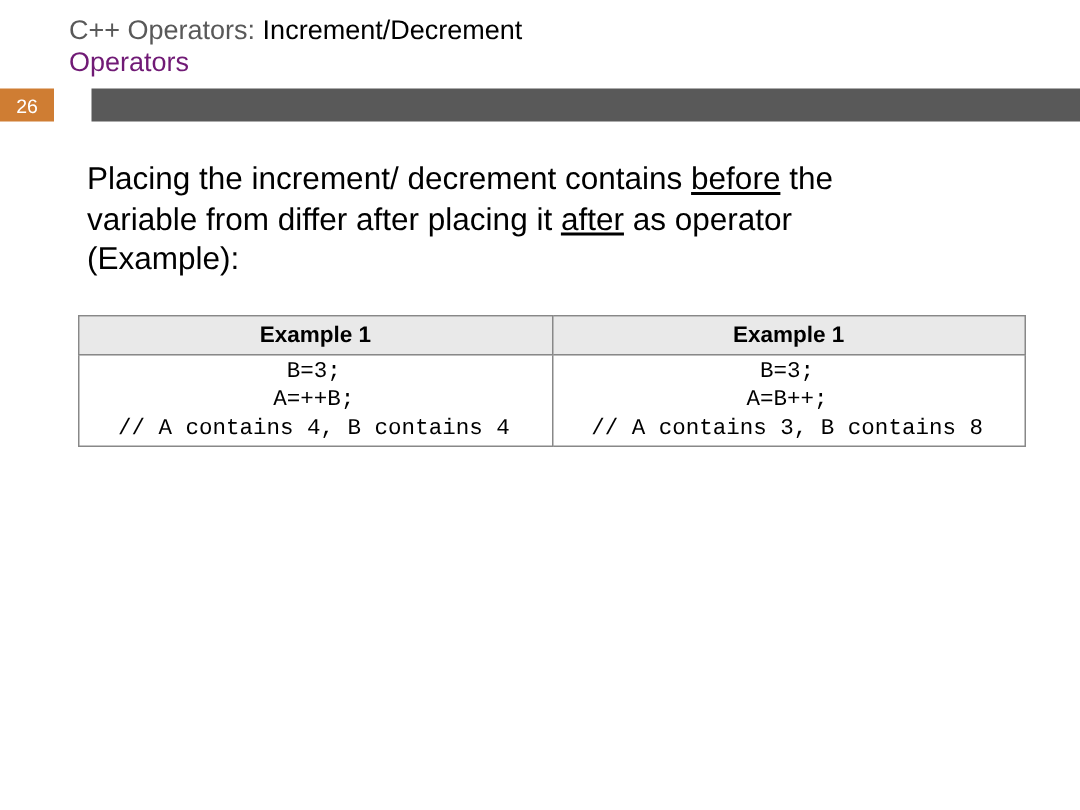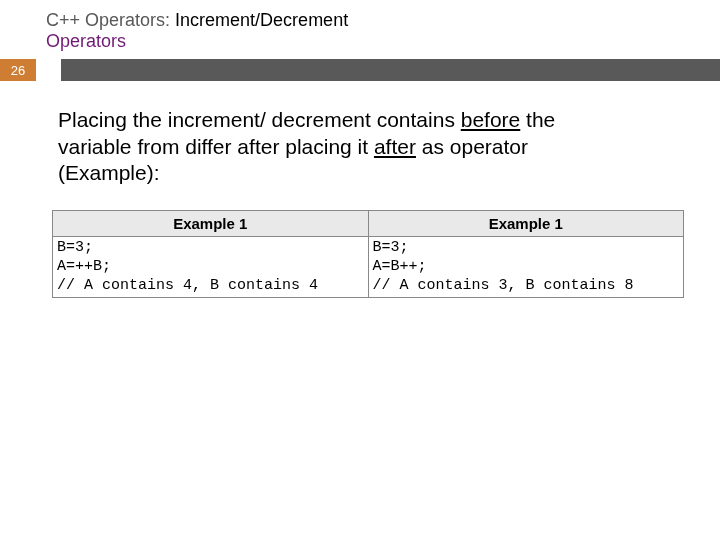--- a/index.html
+++ b/index.html
@@ -67,21 +67,21 @@
   }
   table.examples td {
     border: 1px solid #888;
     padding: 2px 6px 2px 4px;
     font-family: "Courier New", Courier, monospace;
     font-size: 15px;
     line-height: 1.25;
     vertical-align: top;
     white-space: pre;
   }
-  table.examples td .ln { display: block; }
+  table.examples td .ln { display: block; text-align: center; }
 </style>
 </head>
 <body>
 
 <div class="title-block">
   <span class="t1">C++ Operators:</span>
   <span class="t2">Increment/Decrement</span>
   <span class="t3">Operators</span>
 </div>
 

